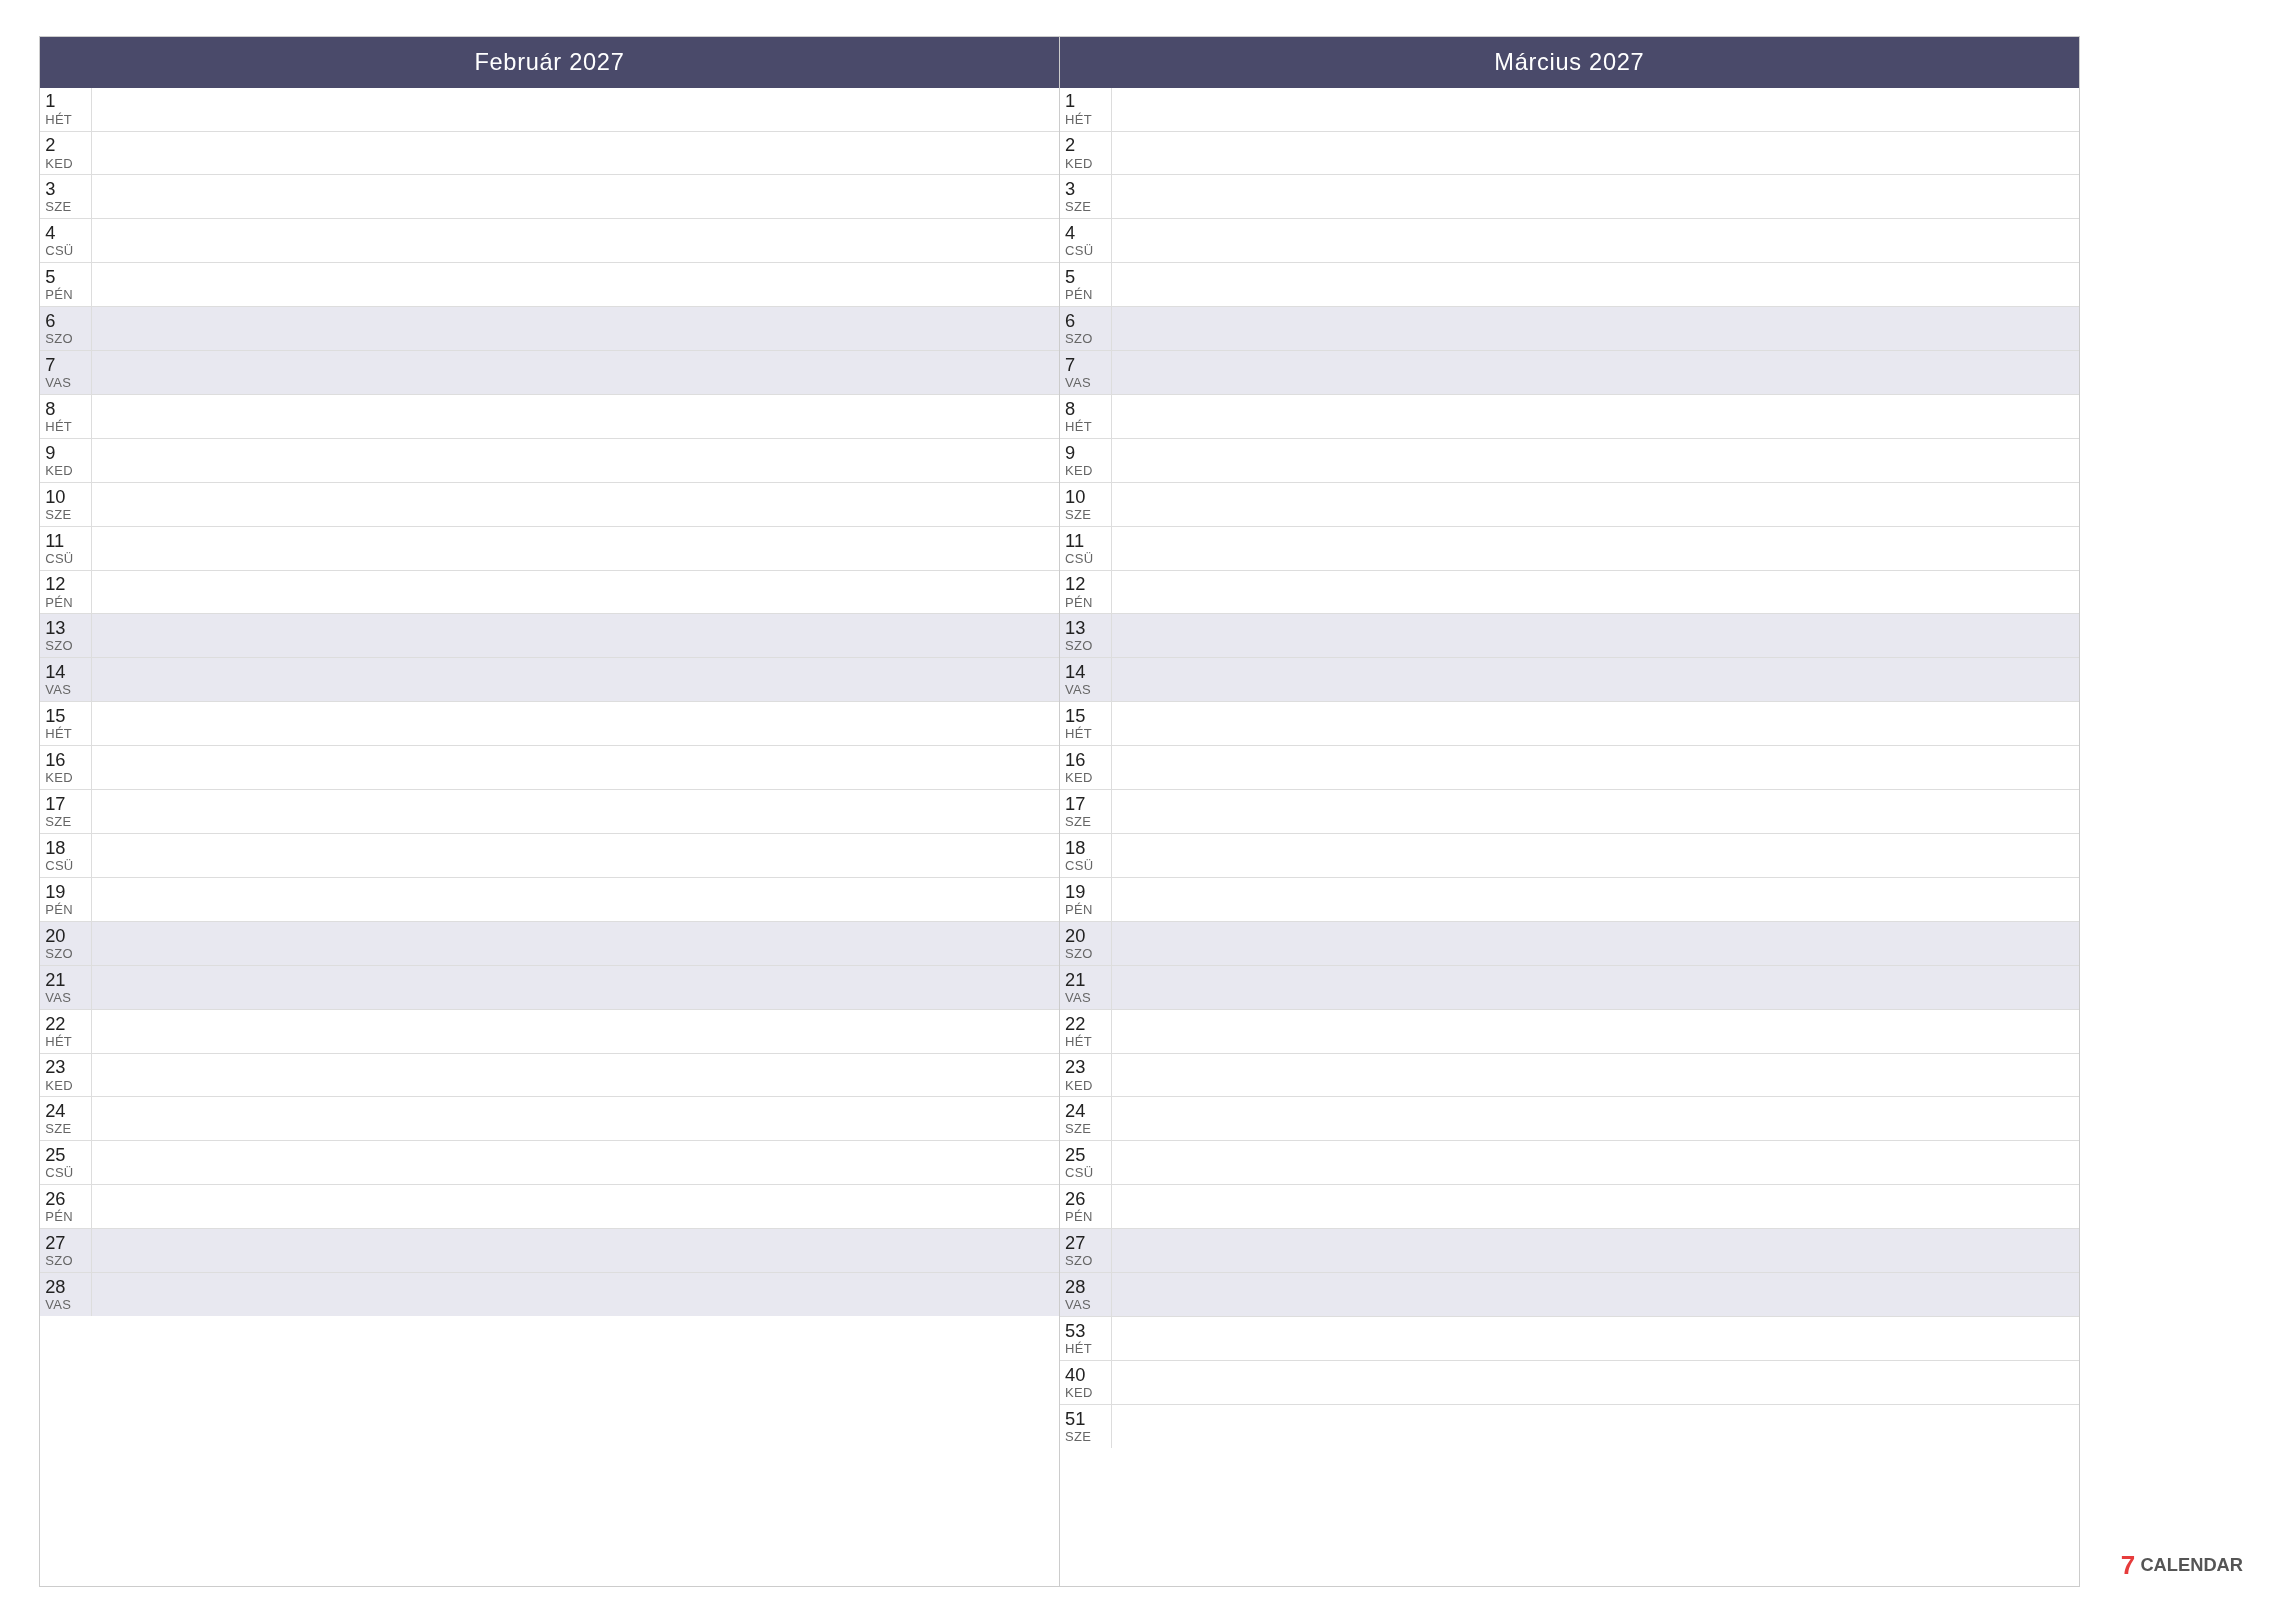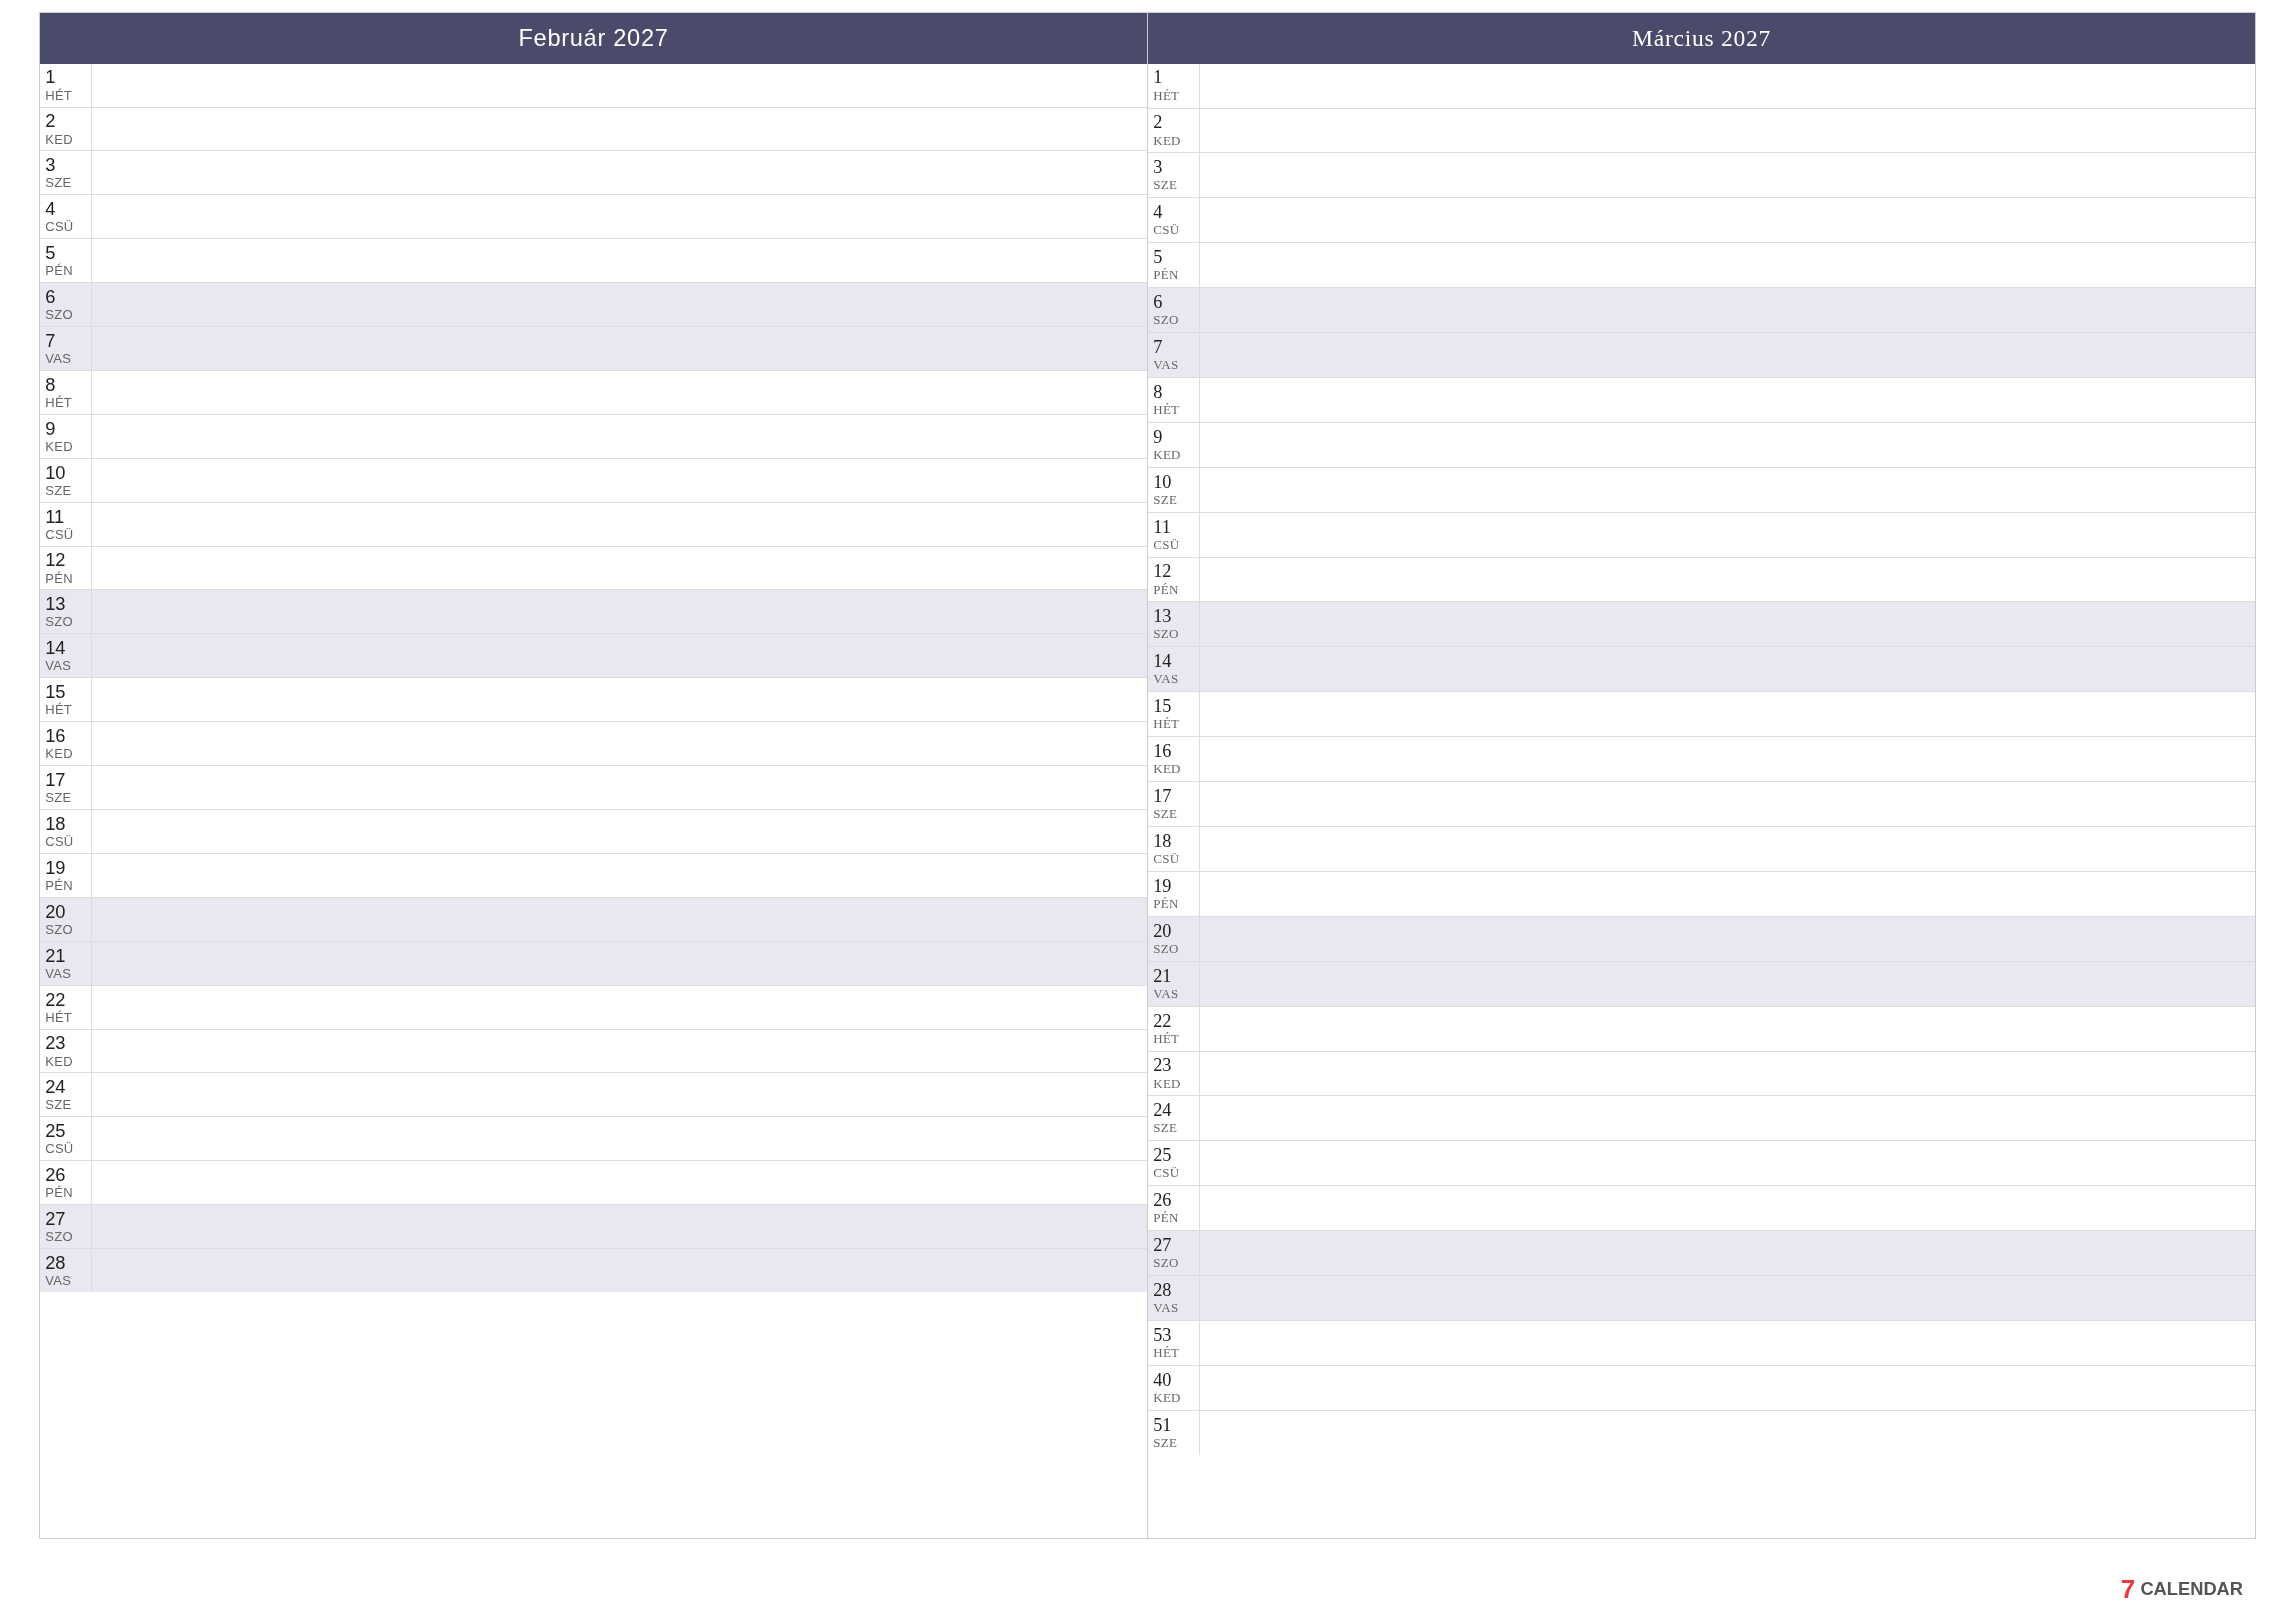--- a/index.html
+++ b/index.html
@@ -12,44 +12,42 @@
       font-family: Arial, sans-serif;
       background: #ffffff;
       width: 2295px;
       height: 1623px;
       overflow: hidden;
     }
 
     .page {
       width: 2295px;
       height: 1623px;
-      padding: 12px 39px;
-      display: flex;
-      flex-direction: column;
+      padding: 36px 39px;
+      display: flex;
       gap: 28px;
     }
 
     .calendars-container {
       display: flex;
       flex-direction: row;
       flex: 1;
       gap: 0;
       border: 0.7px solid #ccc;
     }
 
     .calendar-section {
       flex: 1;
       display: flex;
       flex-direction: column;
       border-right: 0.7px solid #ccc;
     }
 
     .calendar-section:last-child {
       border-right: none;
-      font-family: Liberation Serif, serif;
     }
 
     .calendar-header {
       background: #4a4a6a;
       color: #ffffff;
       text-align: center;
       padding: 11.8px 6.5px;
       font-size: 23.6px;
       font-weight: normal;
       letter-spacing: 0.7px;

